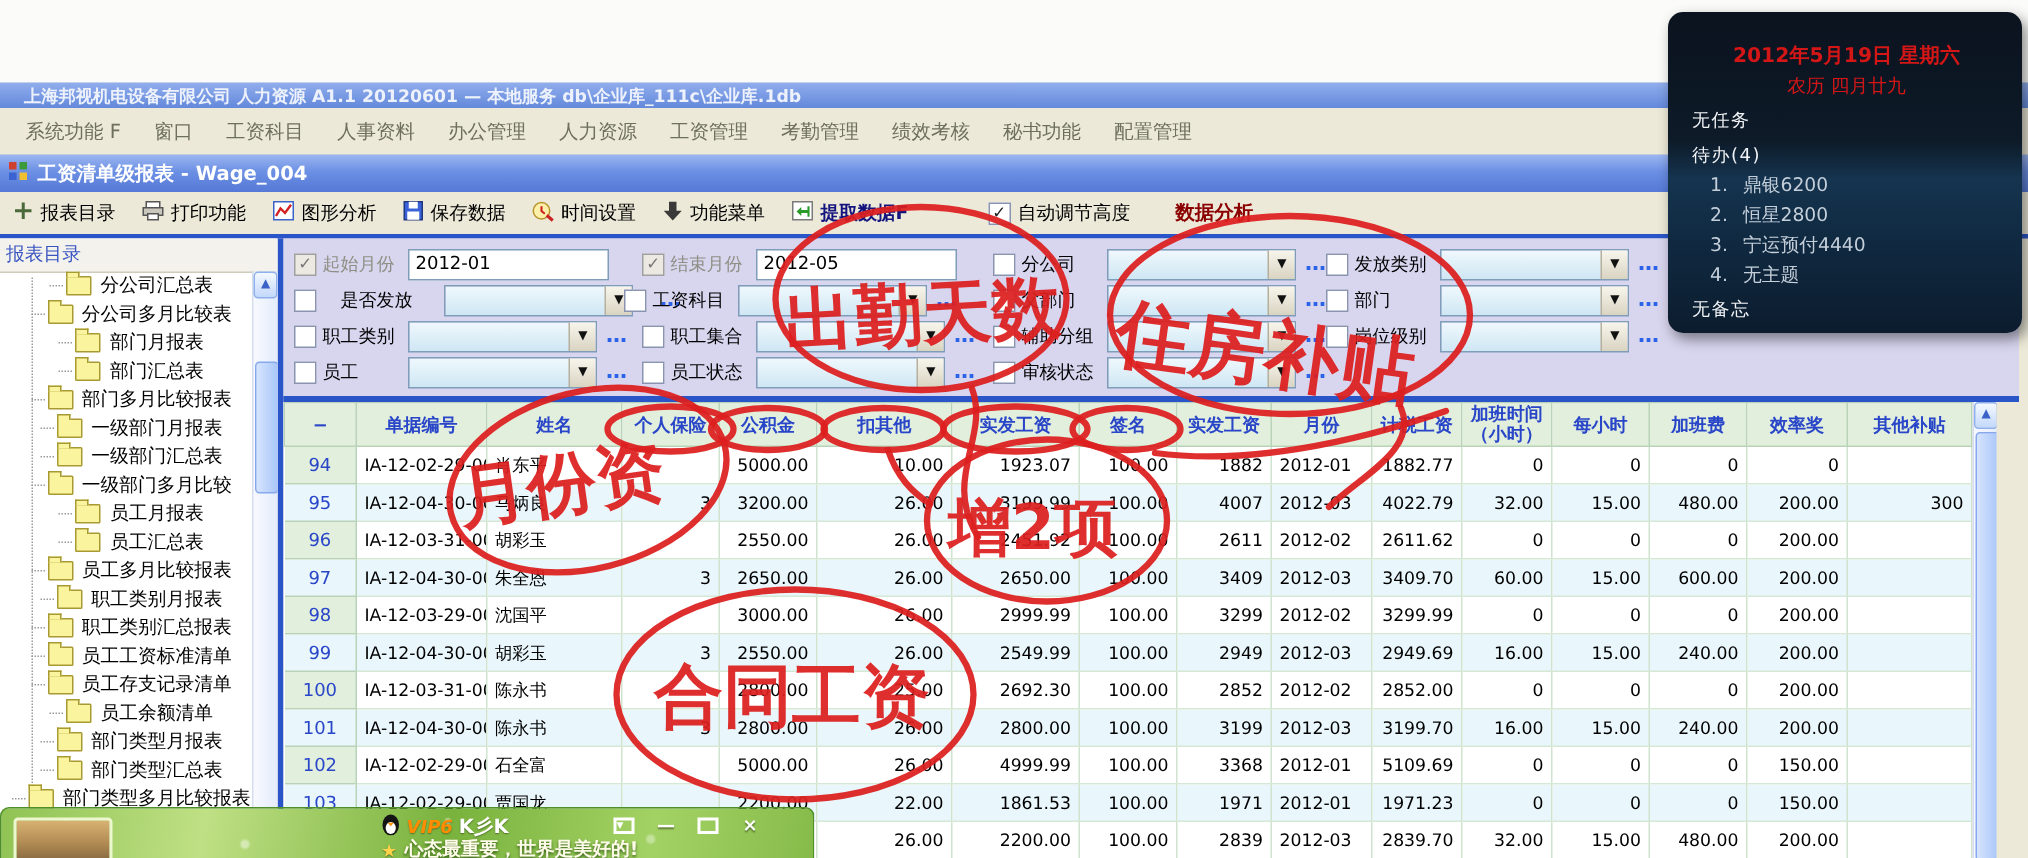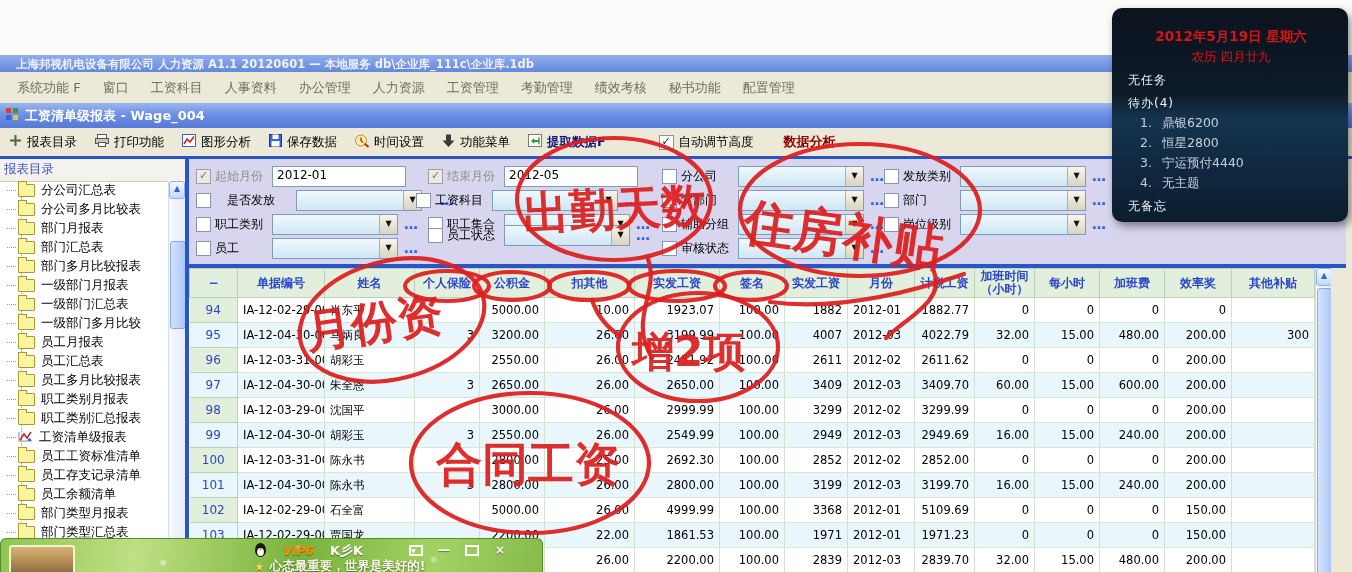--- a/index.html
+++ b/index.html
@@ -37,21 +37,21 @@
   
   #hline1{left:0;top:156px;width:1352px;height:3px;background:#2a55c8;}
   #vsplit{left:185px;top:159px;width:4px;height:413px;background:#2a55c8;}
   #hline2{left:189px;top:264px;width:1157px;height:4px;background:#2a55c8;}
 
   
   #sidebar{left:0;top:159px;width:185px;height:413px;background:#fff;overflow:hidden;}
   #sidebar-header{height:20px;background:#f3f2ec;border-bottom:1px solid #cfccbc;color:#3a55c2;font-size:12.5px;padding:2px 0 0 4px;}
   #tree{position:absolute;left:0;top:22px;right:17px;bottom:0;overflow:hidden;}
   #tree-vline{position:absolute;left:21px;top:4px;bottom:8px;border-left:1px dotted #9a9a9a;}
-  .tree-item{position:relative;height:19px;display:flex;align-items:center;padding-left:7px;white-space:nowrap;}
+  .tree-item{position:relative;height:19px;display:flex;align-items:center;padding-left:7px;white-space:nowrap;justify-content:center;}
   .tree-stub{width:9px;border-top:1px dotted #9a9a9a;margin-right:2px;flex:0 0 9px;}
   .folder{width:15px;height:11px;background:#fbf49e;border:1px solid #a89a32;border-radius:1px;position:relative;flex:0 0 15px;}
   .folder::before{content:"";position:absolute;left:-1px;top:-4px;width:7px;height:3px;background:#fbf49e;border:1px solid #a89a32;border-bottom:none;}
   .tree-label{margin-left:6px;font-size:12.5px;color:#000;}
   
   .xp-scroll{position:absolute;width:16px;background:linear-gradient(90deg,#f7f9fe,#e4ecfb);border-left:1px solid #d4dcee;}
   .sb-btn{height:16px;background:linear-gradient(180deg,#f4f9ff,#c3d8fb);border:1px solid #8fb0ea;border-radius:3px;
     color:#3a62c8;font-size:8px;line-height:14px;text-align:center;}
   .sb-thumb{position:absolute;left:0;width:14px;margin:0 1px;background:linear-gradient(90deg,#d6e4fe,#a9c6f8);
     border:1px solid #86a8ec;border-radius:3px;}
@@ -94,21 +94,21 @@
   #ad{left:0;top:538px;width:541px;height:34px;z-index:50;border:1px solid #4e8f28;border-bottom:none;border-radius:6px 6px 0 0;
     background:
       radial-gradient(circle at 8% 30%, rgba(255,255,255,.55) 0 1.5px, transparent 3px),
       radial-gradient(circle at 30% 70%, rgba(255,255,255,.45) 0 2px, transparent 4px),
       radial-gradient(circle at 55% 25%, rgba(255,255,255,.4) 0 1.5px, transparent 3px),
       radial-gradient(circle at 80% 60%, rgba(255,255,255,.35) 0 2px, transparent 4px),
       linear-gradient(100deg,#8fc353 0%,#bfe084 25%,#79b23d 55%,#a3d264 80%,#86bb4a 100%);
     overflow:hidden;}
   #ad-avatar{position:absolute;left:8px;top:6px;width:62px;height:34px;border:2px solid #edf7cf;border-radius:3px;
     background:linear-gradient(180deg,#d8b273 0%,#b08a52 45%,#6e5436 100%);}
-  #ad-line1{position:absolute;left:253px;top:3px;display:flex;align-items:center;gap:16px;text-align:center;}
+  #ad-line1{position:absolute;left:253px;top:3px;display:flex;align-items:center;gap:4px;text-align:center;}
   #ad-vip{color:#ff8c00;font-weight:bold;font-style:italic;font-size:12px;text-shadow:0 1px 1px rgba(0,0,0,.35);}
   #ad-nick{color:#fff;font-weight:bold;font-size:13px;text-shadow:0 1px 1px rgba(0,0,0,.4);}
   #ad-line2{position:absolute;left:253px;top:19px;display:flex;align-items:center;gap:5px;}
   #ad-star{color:#ffd24a;font-size:12px;text-shadow:0 1px 1px rgba(0,0,0,.4);}
   #ad-msg{color:#fffbe9;font-weight:bold;font-size:12.5px;text-shadow:0 1px 2px rgba(30,70,10,.8);white-space:nowrap;}
   #ad-controls{position:absolute;left:408px;top:4px;display:flex;gap:12px;align-items:center;}
   .ad-ctl{color:#fff;font-weight:bold;font-size:12px;text-shadow:0 1px 1px rgba(0,0,0,.4);width:18px;text-align:center;}
   .ad-box{box-sizing:border-box;width:14px;height:11px;border:2px solid #fff;font-size:6px;line-height:7px;color:#fff;}
 
   
@@ -281,29 +281,20 @@
         <span class="folder"></span>
         <span class="tree-label">职工类别月报表</span>
       </div>
       <div class="tree-item">
         <span class="tree-stub"></span>
         <span class="folder"></span>
         <span class="tree-label">职工类别汇总报表</span>
       </div>
       <div class="tree-item">
         <span class="tree-stub"></span>
-        <span><svg width="15" height="13">
-            <path d="M1 2v9h13" stroke="#888" fill="none"></path>
-            <polyline points="2,10 6,4 9,8 13,2" fill="none" stroke="#c03030" stroke-width="1.6"></polyline>
-            <rect x="10" y="8.5" width="3" height="2.5" fill="#3a62c8"></rect>
-          </svg></span>
-        <span class="tree-label">工资清单级报表</span>
-      </div>
-      <div class="tree-item">
-        <span class="tree-stub"></span>
         <span class="folder"></span>
         <span class="tree-label">员工工资标准清单</span>
       </div>
       <div class="tree-item">
         <span class="tree-stub"></span>
         <span class="folder"></span>
         <span class="tree-label">员工存支记录清单</span>
       </div>
       <div class="tree-item">
         <span class="tree-stub"></span>
@@ -425,21 +416,21 @@
       <span class="f-dots">…</span>
     </div>
     <div class="f-cell" style="left: 7px; top: 79px;">
       <span class="cb"></span>
       <span class="f-label">员工</span>
       <div class="xp-select">
         <span class="xp-arrow">▼</span>
       </div>
       <span class="f-dots">…</span>
     </div>
-    <div class="f-cell" style="left: 239px; top: 66px;">
+    <div class="f-cell" style="left: 239px; top: 79px;">
       <span class="cb"></span>
       <span class="f-label">员工状态</span>
       <div class="xp-select">
         <span class="xp-arrow">▼</span>
       </div>
       <span class="f-dots">…</span>
     </div>
     <div class="f-cell" style="left: 473px; top: 79px;">
       <span class="cb"></span>
       <span class="f-label">审核状态</span>

